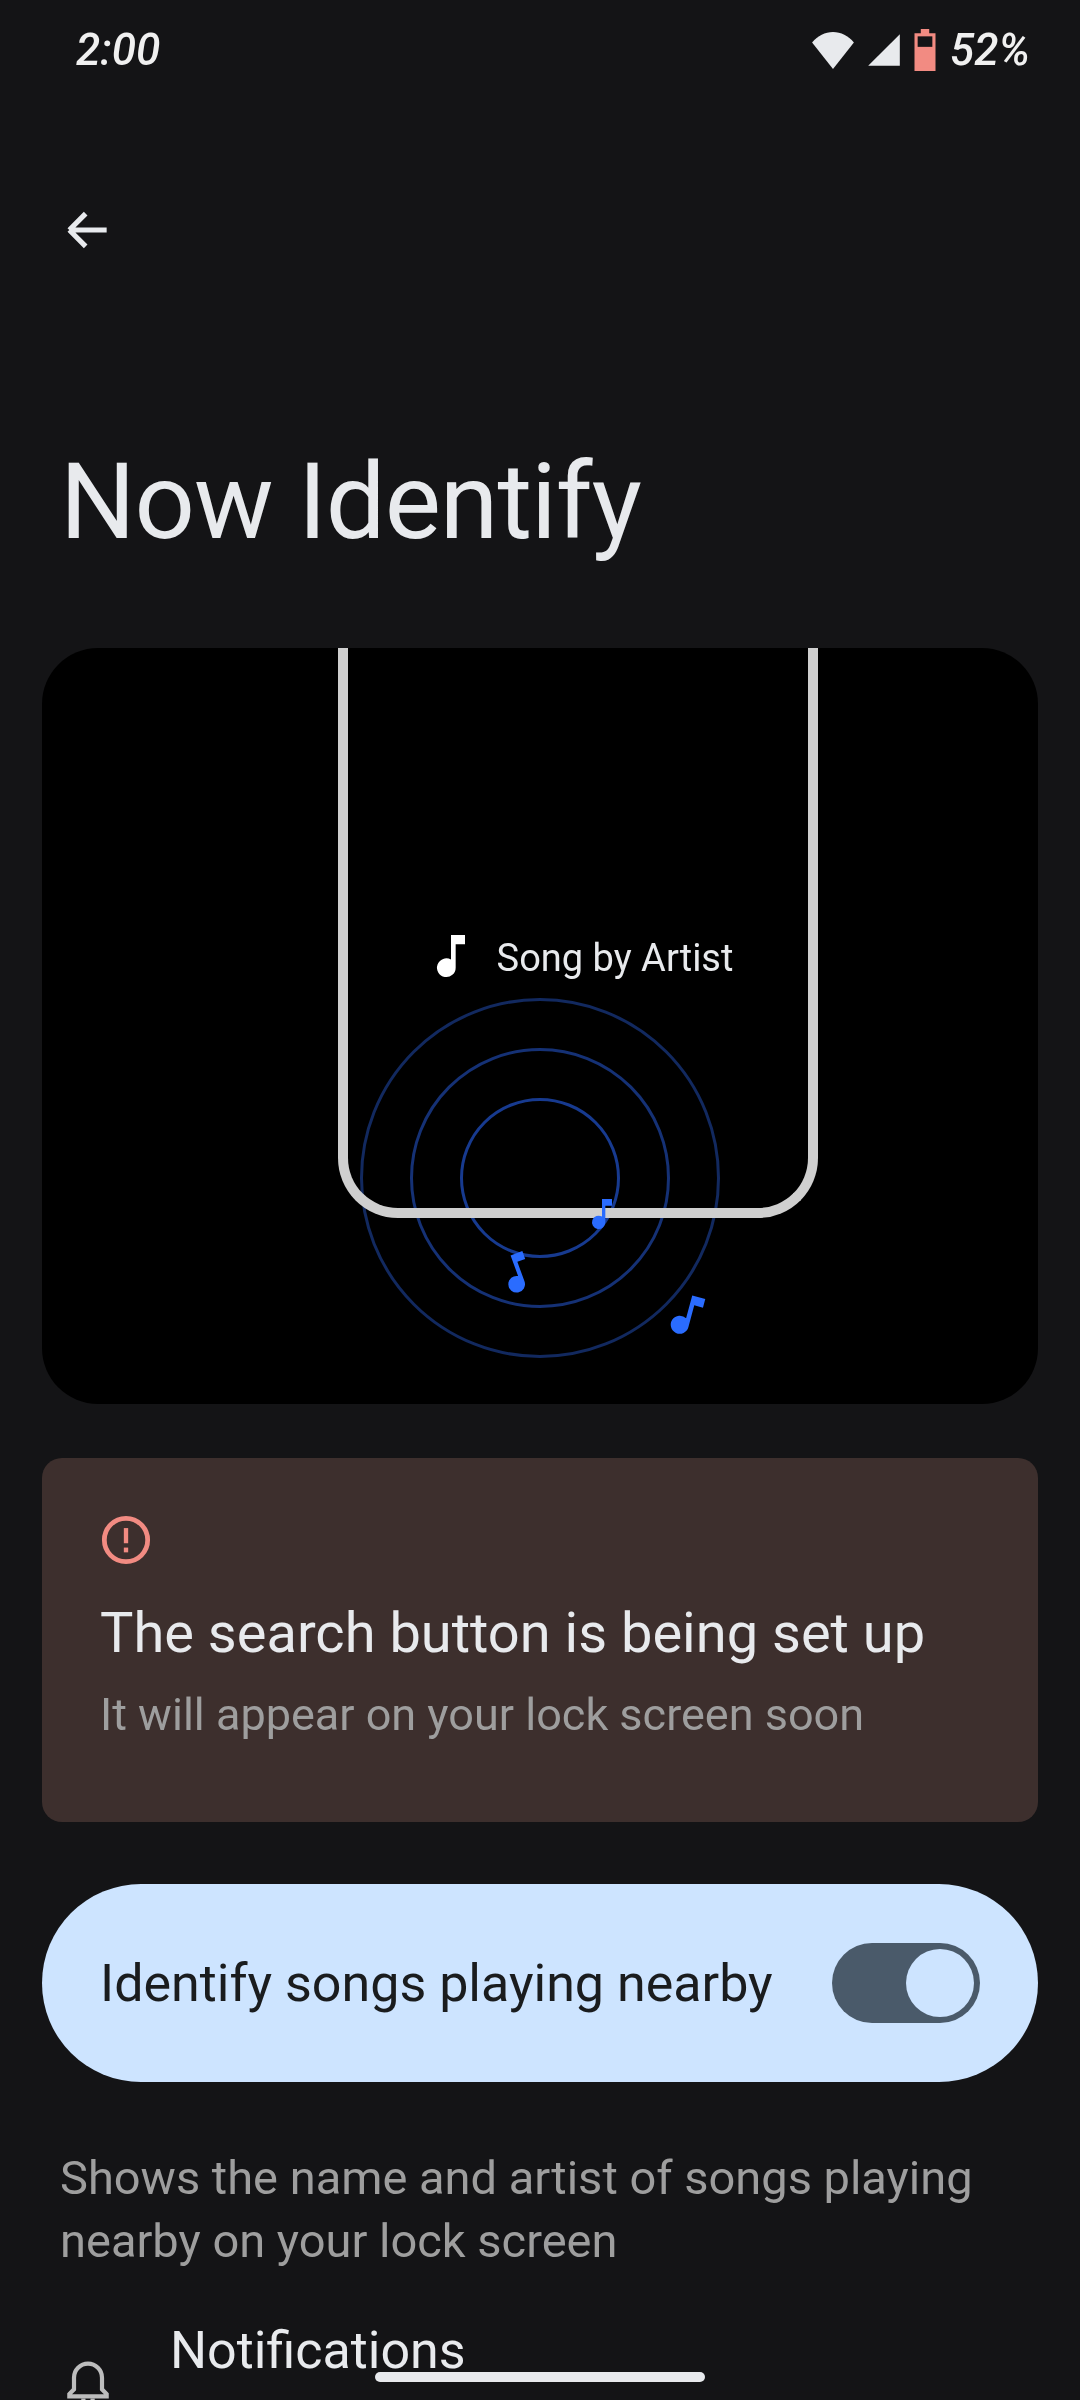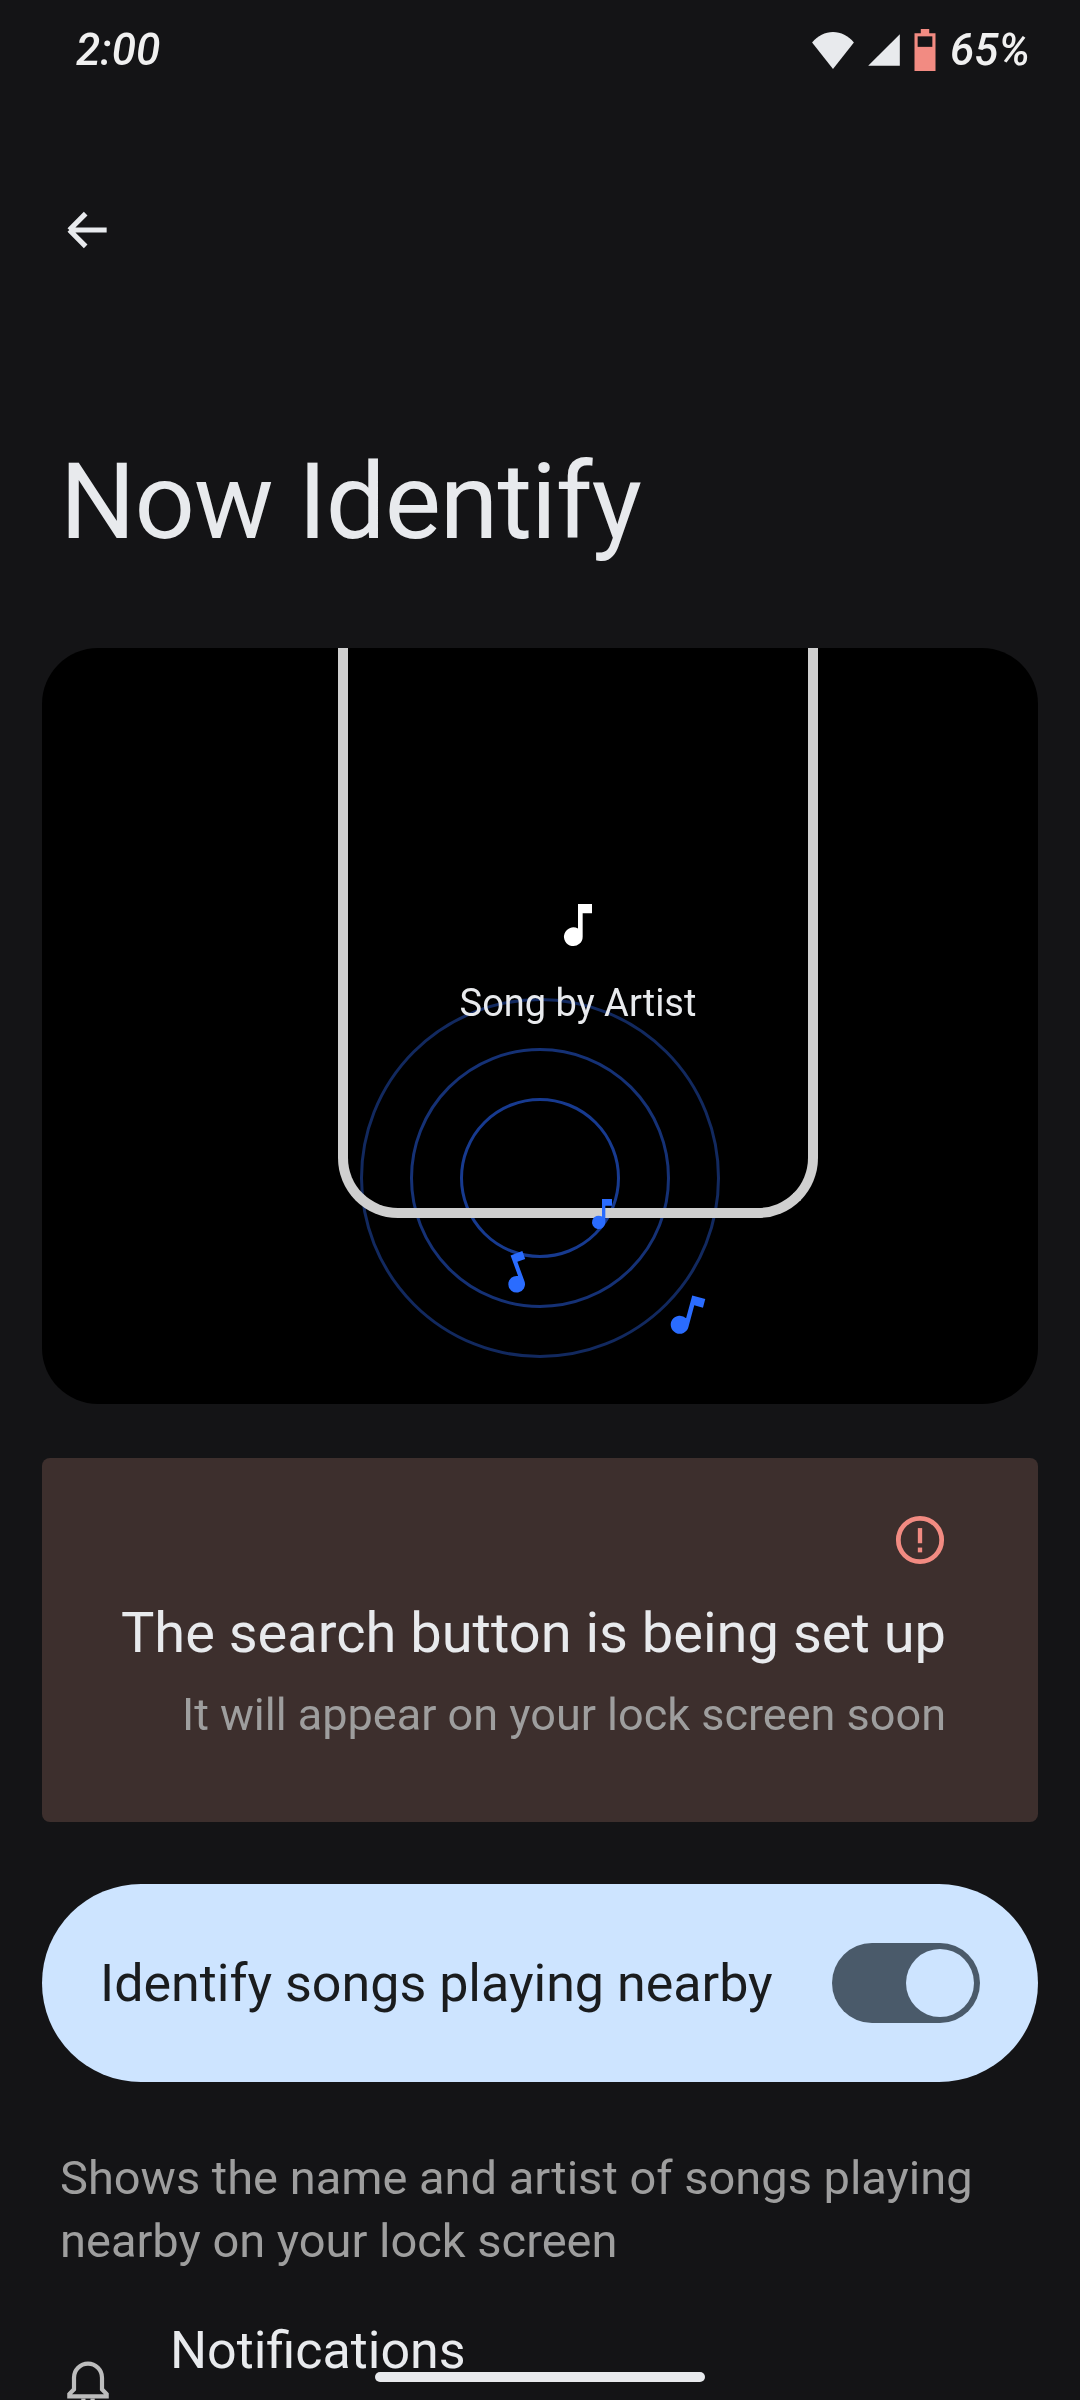--- a/index.html
+++ b/index.html
@@ -75,21 +75,21 @@
     width: 480px;
     height: 630px;
     border: 10px solid #cfcfcf;
     border-radius: 60px;
     border-top: none;
   }
   .phone-inner {
     position: absolute;
     inset: 0;
     display: flex;
-    flex-direction: column;
+    flex-direction: row;
     align-items: center;
     justify-content: center;
     gap: 18px;
     padding-top: 120px;
   }
   .music-note-big {
     color: #fff;
   }
   .song-label {
     color: #e8eaed;
@@ -119,23 +119,22 @@
   .float-note.n3 { left: 618px; top: 640px; }
 
   
   .warn-card {
     position: absolute;
     top: 1458px;
     left: 42px;
     width: 996px;
     height: 364px;
     background: #3d2f2d;
-    border-radius: 8px;
+    border-radius: 20px;
     padding: 56px 92px 0 58px;
-    text-align: right;
   }
   .warn-icon {
     color: #f28b82;
     margin-bottom: 30px;
   }
   .warn-title {
     font-size: 56px;
     color: #e8eaed;
     font-weight: 400;
     margin-bottom: 22px;
@@ -241,21 +240,21 @@
           <path fill="#e8eaed" d="M2 22L22 2v20H2z"></path>
         </svg>
     </span>
     <span>
       <svg width="26" height="42" viewBox="0 0 12 20">
           <path fill="#f28b82" d="M4 0h4v2h3v18H1V2h3V0z"></path>
           <rect x="2.5" y="9" width="7" height="9.5" fill="#f28b82"></rect>
           <rect x="2.5" y="3.5" width="7" height="5" fill="#141416"></rect>
         </svg>
     </span>
-    <span style="font-size:44px;margin-left:4px">65%</span>
+    <span style="font-size:44px;margin-left:4px">52%</span>
   </div>
 </div>
 
 <div class="back-btn">
   <svg width="56" height="56" viewBox="0 0 24 24">
       <path fill="none" stroke="#e8eaed" stroke-width="2.2" d="M20 12H4m0 0l7-7M4 12l7 7"></path>
     </svg>
 </div>
 
 <h1 class="page-title">Now Identify</h1>

